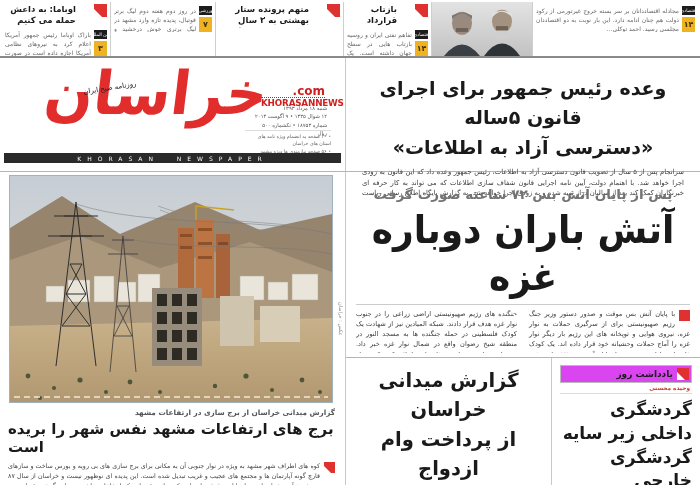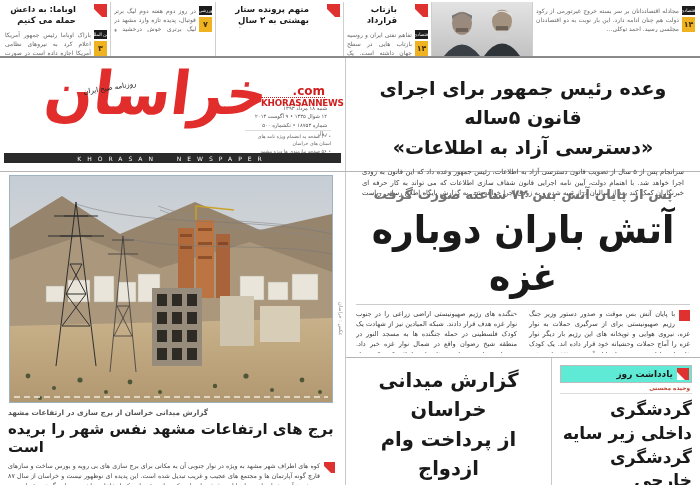--- a/index.html
+++ b/index.html
@@ -47,37 +47,37 @@
   .rightside{width:354px;flex:none;display:flex;flex-direction:column;}
   .gaza{height:186px;box-sizing:border-box;padding:6px 10px 4px;border-bottom:1px solid #b5b5b5;display:flex;flex-direction:column;}
   .gaza .kicker{margin:8px 0 0;font-size:13.5px;font-weight:bold;text-align:center;color:#737373;}
   .gaza h2{margin:6px 0 4px;font-size:36px;line-height:1.25;font-weight:900;text-align:center;letter-spacing:-1.5px;transform:scaleY(1.05);}
   .gaza .rule{height:1px;background:#ccc;margin:2px 0 4px;}
   .gaza .cols{columns:2;column-gap:12px;font-size:6.6px;line-height:1.55;color:#3c3c3c;text-align:justify;height:64px;overflow:hidden;}
   .gaza .cols .fold{float:right;margin:1px 0 2px 4px;}
 
   .bottomrow{flex:1;display:flex;border-bottom:none;}
   .sidebar{width:148px;flex:none;box-sizing:border-box;padding:7px 8px 4px;}
-  .sb-head{background:#5eead4;border:1px solid #bbb;height:16px;display:flex;align-items:center;gap:4px;padding:0 2px;}
+  .sb-head{background:#d946ef;border:1px solid #bbb;height:16px;display:flex;align-items:center;gap:4px;padding:0 2px;}
   .sb-head .fold{width:12px;height:12px;}
   .sb-head b{font-size:9px;}
   .sb-byline{font-size:5.8px;color:#c0392b;font-weight:bold;text-align:right;border-bottom:1px solid #ddd;padding:2px 2px 2px 0;}
   .sb-title{margin:4px 0 0;font-size:17px;line-height:1.4;font-weight:800;text-align:right;}
   .sb-body{margin:4px 0 0;font-size:6.2px;line-height:1.6;color:#444;text-align:justify;height:52px;overflow:hidden;}
 
   .loancol{flex:1;box-sizing:border-box;padding:4px 8px;display:flex;flex-direction:column;}
   .loancol h2{margin:4px 0 0;font-size:19.5px;line-height:1.5;font-weight:700;text-align:center;letter-spacing:-.5px;}
 
   
   .photocol{flex:1;position:relative;box-sizing:border-box;}
   .photoframe{position:absolute;top:3px;right:12px;width:322px;height:226px;border:1px solid #9fb2c0;background:#cfd3d8;}
   .photoframe svg{display:block;width:100%;height:100%;}
   .photocredit{position:absolute;top:130px;right:1px;writing-mode:vertical-rl;font-size:5px;color:#888;letter-spacing:.5px;}
   .caption{position:absolute;top:236px;right:10px;left:8px;}
-  .cap-kicker{font-size:7.3px;font-weight:bold;color:#555;text-align:left;}
+  .cap-kicker{font-size:7.3px;font-weight:bold;color:#555;text-align:right;}
   .cap-title{margin:3px 0 0;font-size:15px;font-weight:900;text-align:left;letter-spacing:-.3px;}
   .cap-body{margin:5px 0 0;font-size:6.3px;line-height:1.6;color:#444;text-align:justify;height:38px;overflow:hidden;}
   .cap-body .fold{float:right;margin:1px 0 2px 4px;}
 </style>
 </head>
 <body>
 
 <div class="page">
 
   <header class="topstrip">

